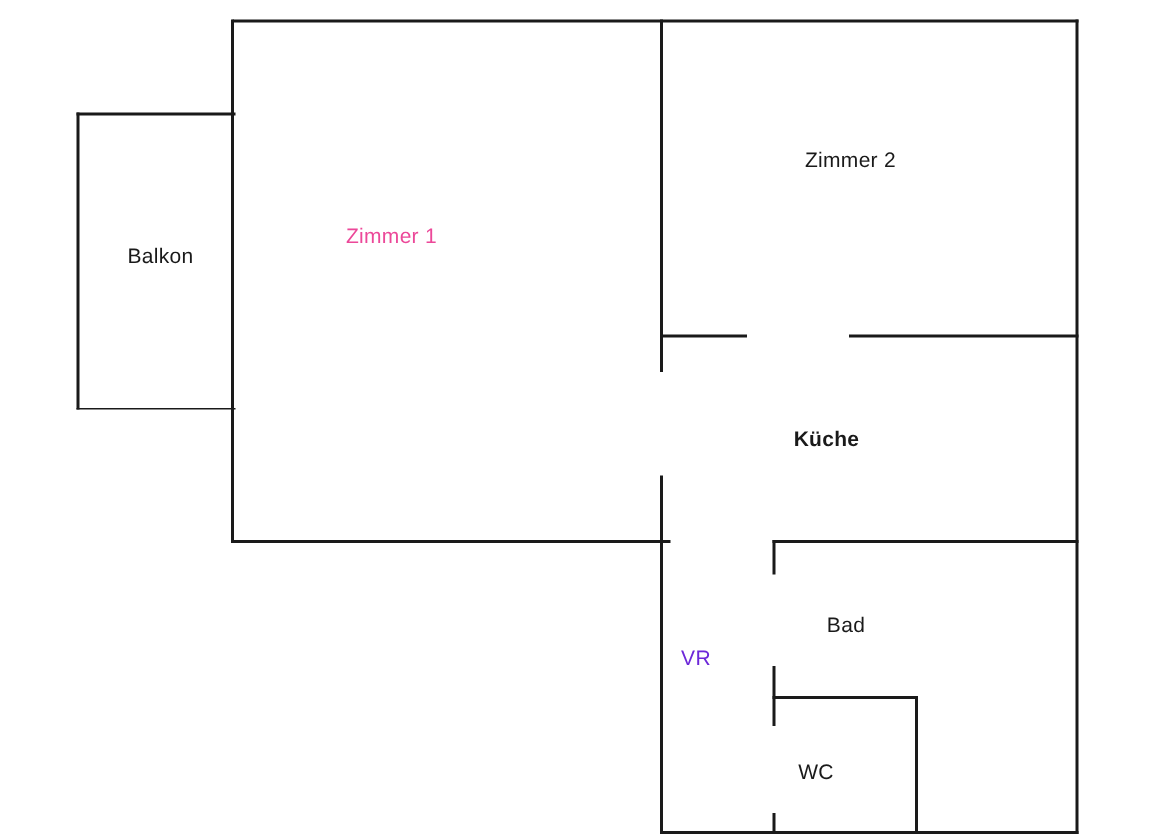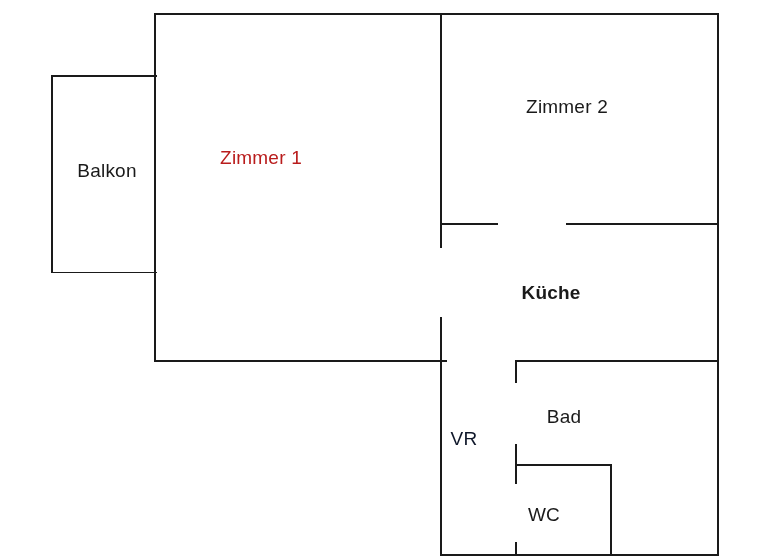--- a/index.html
+++ b/index.html
@@ -15,21 +15,21 @@
     overflow: hidden;
     font-family: "Liberation Sans", sans-serif;
   }
   .wall {
     position: absolute;
     background: #1a1a1a;
   }
   .room-label {
     position: absolute;
     transform: translate(-50%, -50%);
-    font-size: 19px;
+    font-size: 14px;
     line-height: 1;
     white-space: nowrap;
     color: #1a1a1a;
     letter-spacing: 0.2px;
   }
 </style>
 </head>
 <body>
 
 <main id="plan" style="background: rgb(255, 255, 255);">
@@ -45,19 +45,19 @@
     <div class="wall" style="left: 515px; top: 360px; width: 204px; height: 2px; background: rgb(26, 26, 26);"></div>
     <div class="wall" style="left: 515px; top: 360px; width: 2px; height: 23px; background: rgb(26, 26, 26);"></div>
     <div class="wall" style="left: 515px; top: 444px; width: 2px; height: 40px; background: rgb(26, 26, 26);"></div>
     <div class="wall" style="left: 515px; top: 542px; width: 2px; height: 14px; background: rgb(26, 26, 26);"></div>
     <div class="wall" style="left: 515px; top: 464px; width: 96px; height: 2px; background: rgb(26, 26, 26);"></div>
     <div class="wall" style="left: 610px; top: 464px; width: 2px; height: 92px; background: rgb(26, 26, 26);"></div>
     <div class="wall" style="left: 51px; top: 75px; width: 106px; height: 1.5px; background: rgb(26, 26, 26);"></div>
     <div class="wall" style="left: 51px; top: 75px; width: 1.5px; height: 198px; background: rgb(26, 26, 26);"></div>
     <div class="wall" style="left: 51px; top: 271.5px; width: 106px; height: 1.5px; background: rgb(26, 26, 26);"></div>
     <span class="room-label" style="left: 107px; top: 170px; color: rgb(26, 26, 26);">Balkon</span>
-    <span class="room-label" style="left: 261px; top: 157px; color: #b91c1c;">Zimmer 1</span>
+    <span class="room-label" style="left: 261px; top: 157px; color: #ec4899;">Zimmer 1</span>
     <span class="room-label" style="left: 567px; top: 106px; color: rgb(26, 26, 26);">Zimmer 2</span>
     <span class="room-label" style="left: 551px; top: 292px; color: rgb(26, 26, 26); font-weight: bold;">Küche</span>
-    <span class="room-label" style="left: 464px; top: 438px; color: #0f172a; text-align: center;">VR</span>
+    <span class="room-label" style="left: 464px; top: 438px; color: #6d28d9; text-align: center;">VR</span>
     <span class="room-label" style="left: 564px; top: 416px; color: rgb(26, 26, 26);">Bad</span>
     <span class="room-label" style="left: 544px; top: 514px; color: rgb(26, 26, 26); text-align: center;">WC</span>
   </main>
 
 </body></html>

